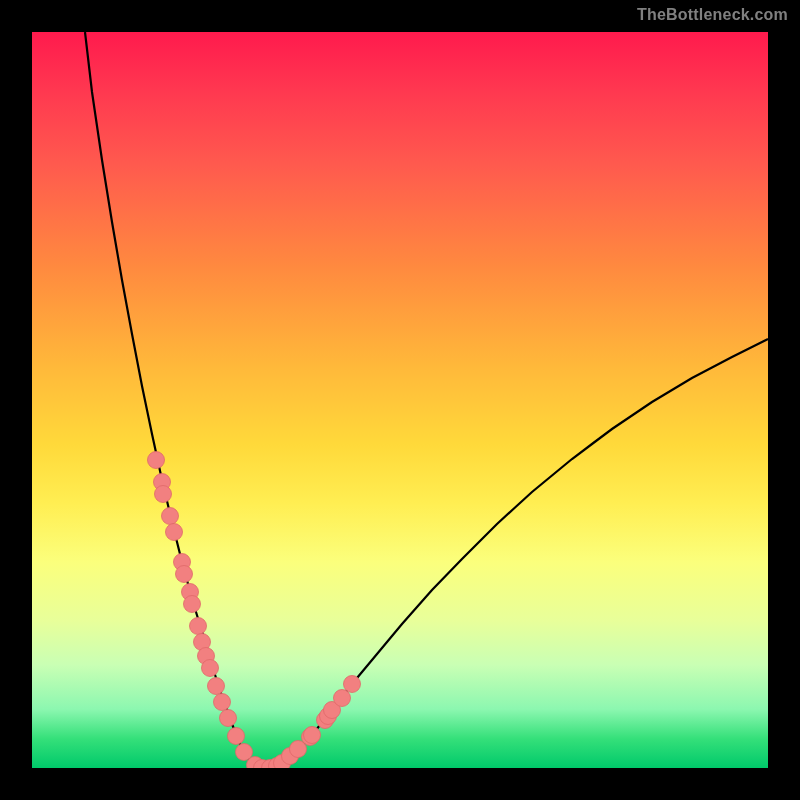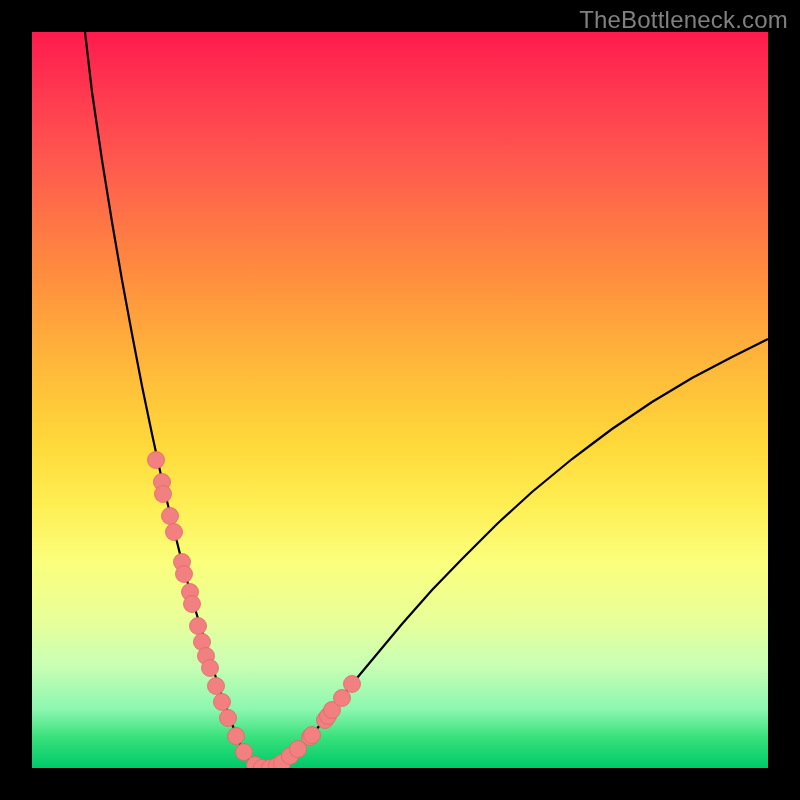--- a/index.html
+++ b/index.html
@@ -38,22 +38,22 @@
       #8cf7b0 92%,
       #35e07a 96%,
       #00c96a 100%
     );
   }
   .watermark {
     position: absolute;
     top: 6px;
     right: 12px;
     color: #808080;
-    font-size: 24px;
-    font-weight: 400;
+    font-size: 16px;
+    font-weight: 700;
     letter-spacing: 0.2px;
     user-select: none;
   }
   svg.curve {
     position: absolute;
     inset: 0;
   }
 </style>
 </head>
 <body>

